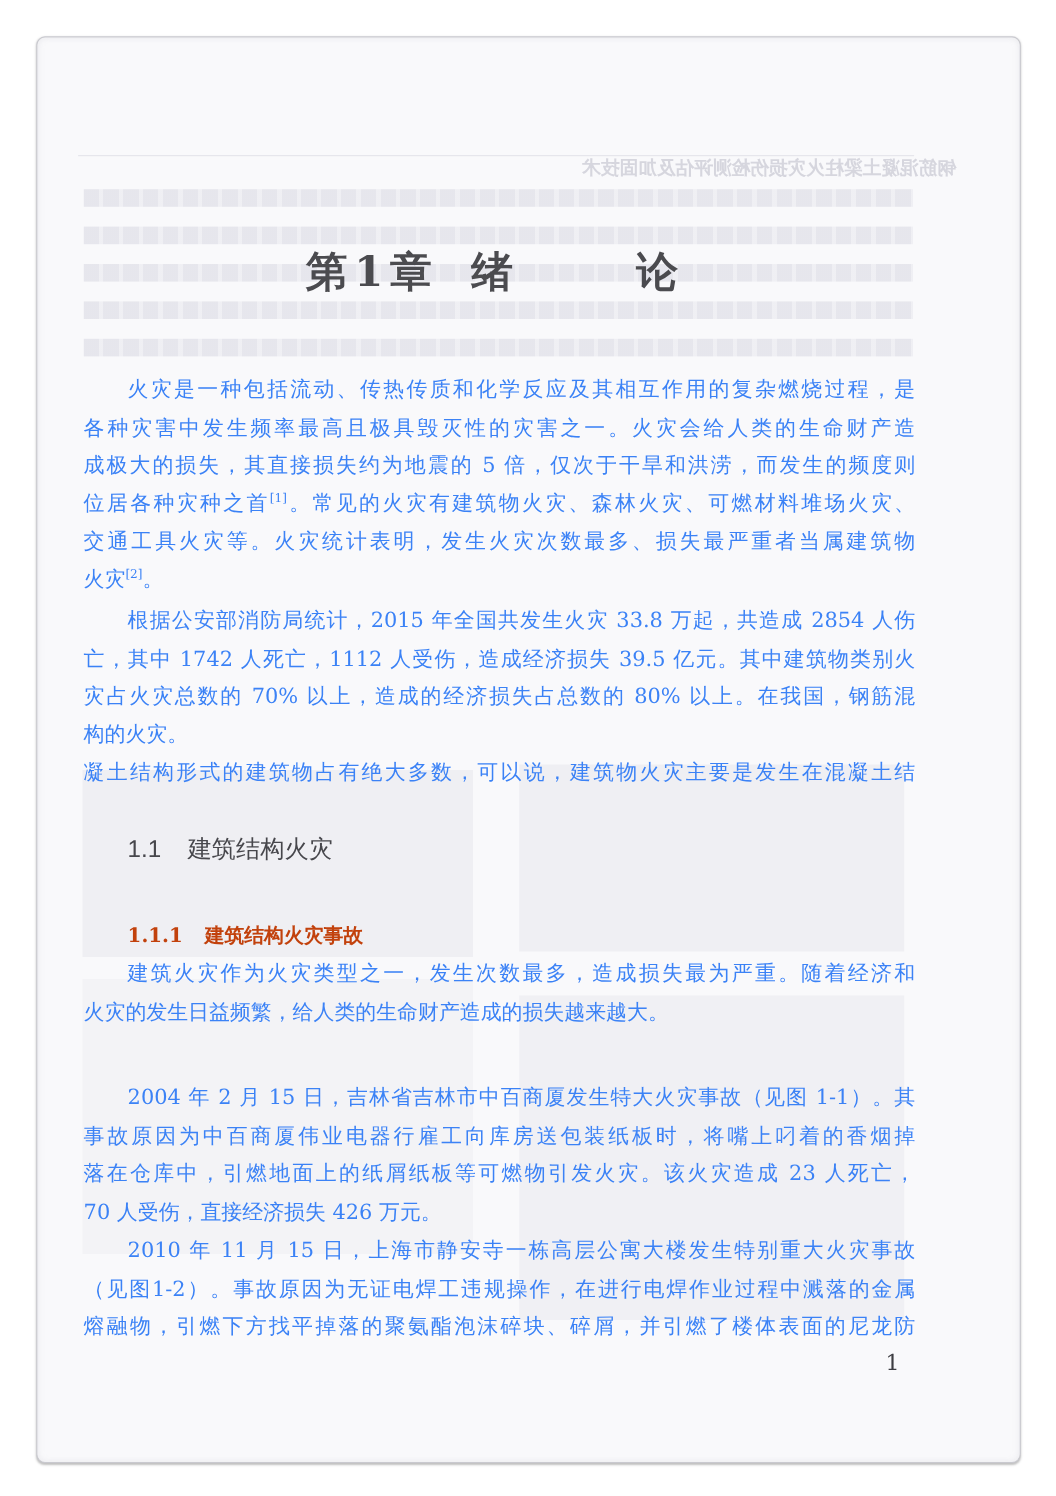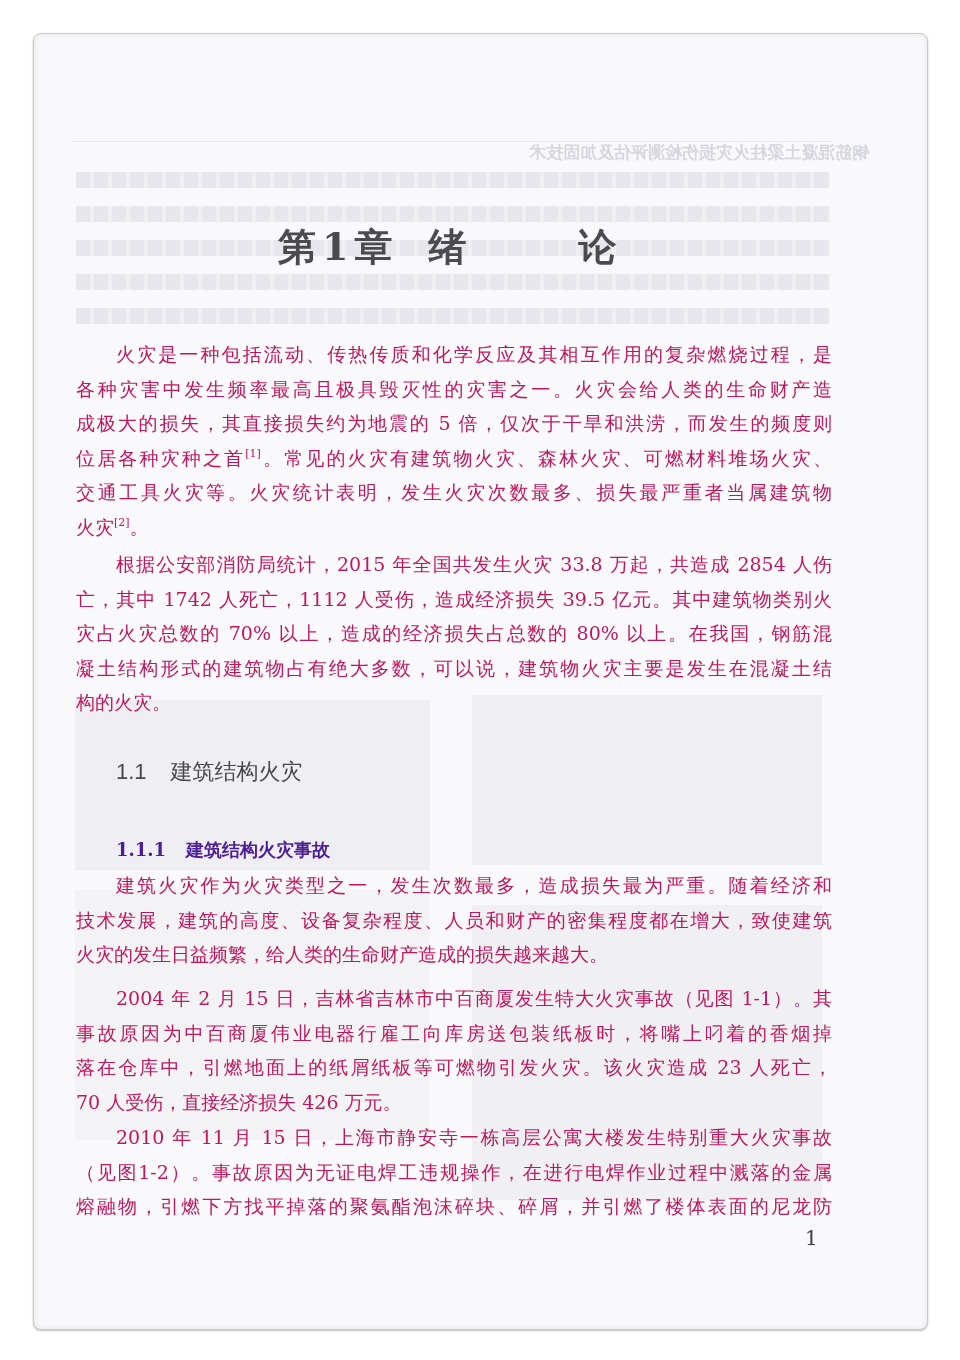--- a/index.html
+++ b/index.html
@@ -36,29 +36,29 @@
   .content { position: absolute; left: 0; top: 0; width: 960px; height: 1360px; }
   .chapter-title {
     position: absolute; left: 278px; top: 222px; font-size: 38px; font-weight: bold; color: #4b4b4f;
     letter-spacing: 2px; font-family: "DejaVu Serif", serif;
   }
   .chapter-title .num { margin: 0 4px; }
   .chapter-title .word { display: inline-block; }
   .chapter-title .w1 { margin-left: 34px; }
   .chapter-title .w2 { margin-left: 110px; }
 
-  .para { position: absolute; left: 76px; width: 756px; font-size: 19px; line-height: 34.5px; color: #be185d; text-align: justify; }
+  .para { position: absolute; left: 76px; width: 756px; font-size: 19px; line-height: 34.5px; color: #3b82f6; text-align: justify; }
   .para .line { display: block; white-space: nowrap; text-align-last: justify; text-align: justify; }
   .para .line.last { text-align-last: left; }
   .para .line.indent { padding-left: 40px; }
   sup { font-size: 11px; vertical-align: 8px; line-height: 0; }
 
   .h2 { position: absolute; left: 116px; top: 757px; font-size: 22px; color: #47474c; font-family: Liberation Sans, sans-serif; }
   .h2 .sec { margin-right: 24px; }
-  .h3 { position: absolute; left: 116px; top: 838px; font-size: 18px; color: #4c1d95; font-weight: bold; font-family: "DejaVu Sans", sans-serif; }
+  .h3 { position: absolute; left: 116px; top: 838px; font-size: 18px; color: #c2410c; font-weight: bold; font-family: "DejaVu Sans", sans-serif; }
   .h3 .sec { margin-right: 20px; font-family: "DejaVu Serif", serif; }
 
   .page-number { position: absolute; left: 805px; top: 1226px; font-size: 20px; color: #3d3d42; }
 </style>
 </head>
 <body>
 
 <div class="page">
   <div class="ghost-header">钢筋混凝土梁柱火灾损伤检测评估及加固技术</div>
   <div class="ghost-rule" style="left:37px;top:107px;width:760px;"></div>
@@ -88,35 +88,34 @@
     <span class="line">成极大的损失，其直接损失约为地震的 5 倍，仅次于干旱和洪涝，而发生的频度则</span>
     <span class="line"><span>位居各种灾种之首</span><sup>[1]</sup><span>。常见的火灾有建筑物火灾、森林火灾、可燃材料堆场火灾、</span></span>
     <span class="line">交通工具火灾等。火灾统计表明，发生火灾次数最多、损失最严重者当属建筑物</span>
     <span class="line last"><span>火灾</span><sup>[2]</sup><span>。</span></span>
   </div>
 
   <div class="para" style="top:547px;">
     <span class="line indent">根据公安部消防局统计，2015 年全国共发生火灾 33.8 万起，共造成 2854 人伤</span>
     <span class="line">亡，其中 1742 人死亡，1112 人受伤，造成经济损失 39.5 亿元。其中建筑物类别火</span>
     <span class="line">灾占火灾总数的 70% 以上，造成的经济损失占总数的 80% 以上。在我国，钢筋混</span>
+    <span class="line last">构的火灾。</span>
     <span class="line">凝土结构形式的建筑物占有绝大多数，可以说，建筑物火灾主要是发生在混凝土结</span>
-    <span class="line last">构的火灾。</span>
   </div>
 
   <div class="h2">
     <span class="sec">1.1</span><span>建筑结构火灾</span>
   </div>
 
   <div class="h3">
     <span class="sec">1.1.1</span><span>建筑结构火灾事故</span>
   </div>
 
   <div class="para" style="top:868px;">
     <span class="line indent">建筑火灾作为火灾类型之一，发生次数最多，造成损失最为严重。随着经济和</span>
-    <span class="line">技术发展，建筑的高度、设备复杂程度、人员和财产的密集程度都在增大，致使建筑</span>
     <span class="line last">火灾的发生日益频繁，给人类的生命财产造成的损失越来越大。</span>
   </div>
 
   <div class="para" style="top:981px;">
     <span class="line indent">2004 年 2 月 15 日，吉林省吉林市中百商厦发生特大火灾事故（见图 1-1）。其</span>
     <span class="line">事故原因为中百商厦伟业电器行雇工向库房送包装纸板时，将嘴上叼着的香烟掉</span>
     <span class="line">落在仓库中，引燃地面上的纸屑纸板等可燃物引发火灾。该火灾造成 23 人死亡，</span>
     <span class="line last">70 人受伤，直接经济损失 426 万元。</span>
   </div>
 

